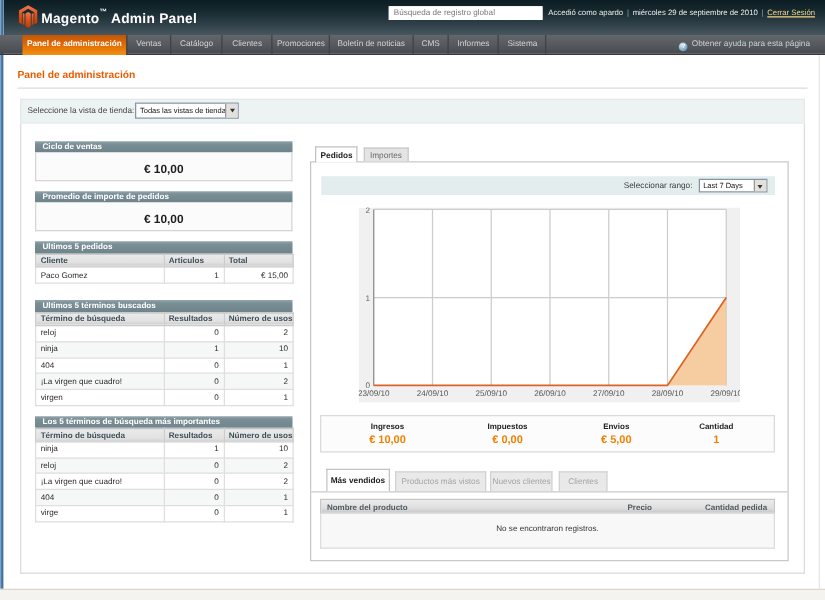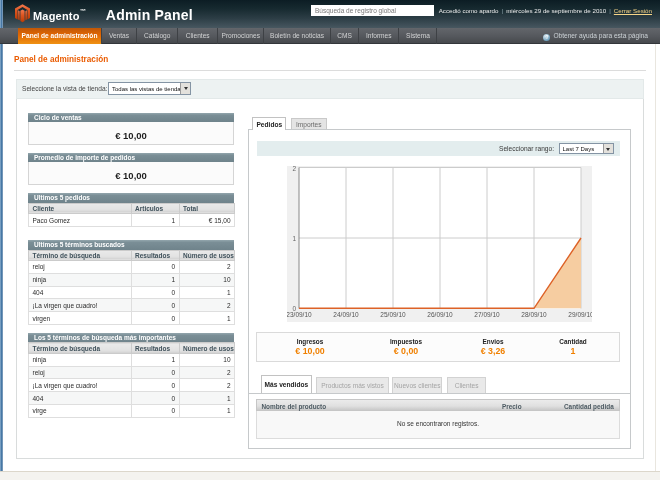--- a/index.html
+++ b/index.html
@@ -11,21 +11,21 @@
 
 #leftedge { left:0; top:0; width:3px; height:480px;
   background:linear-gradient(to right,#9db9d4 0%, #4f81ad 35%, #3c6d9c 70%, #b8c9da 100%); }
 
 
 #header { left:0; top:0; width:660px; height:28px;
   background:linear-gradient(to bottom,#0c1d24 0%, #16292f 30%, #2c3d45 65%, #475760 100%); }
 #logo { left:15px; top:4px; }
 #brand { left:33px; top:7px; color:#fff; font-size:11px; font-weight:bold; letter-spacing:0.2px; }
 #brand .tm { font-size:6px; vertical-align:7px; }
-#brand .ap { font-size:14px; margin-left:20px; }
+#brand .ap { font-size:11px; margin-left:3px; }
 #gsearch { left:311px; top:5px; width:123px; height:11px; background:#fff; border:1px solid #fff;
   font-size:6.5px; color:#777; padding:1px 0 0 3px; }
 #hright { right:8px; top:7px; font-size:6.2px; color:#ececec; white-space:nowrap; }
 #hright .sep { color:#8aa0a8; margin:0 3px; }
 #hright a { color:#f6d588; text-decoration:underline; }
 
 
 #nav { left:0; top:28px; width:660px; height:15.5px;
   background:linear-gradient(to bottom,#63666b 0%, #55585d 55%, #46494d 100%);
   border-bottom:1px solid #33363a; }
@@ -323,21 +323,21 @@
     <div class="stat" style="left:53px;">
         <div class="lb">Ingresos</div>
         <div class="vl">€ 10,00</div>
       </div>
     <div class="stat" style="left:149px;">
         <div class="lb">Impuestos</div>
         <div class="vl">€ 0,00</div>
       </div>
     <div class="stat" style="left:236px;">
         <div class="lb">Envios</div>
-        <div class="vl">€ 3,26</div>
+        <div class="vl">€ 5,00</div>
       </div>
     <div class="stat" style="left:316px;">
         <div class="lb">Cantidad</div>
         <div class="vl">1</div>
       </div>
   </div>
 
   <div class="tab on" style="left:260.6px;top:374.7px;width:51.5px;height:18px;line-height:18px;">Más vendidos</div>
   <div class="tab dis" style="left:316px;top:376.5px;width:73px;height:16px;line-height:16px;">Productos más vistos</div>
   <div class="tab dis" style="left:392.3px;top:376.5px;width:50px;height:16px;line-height:16px;">Nuevos clientes</div>

